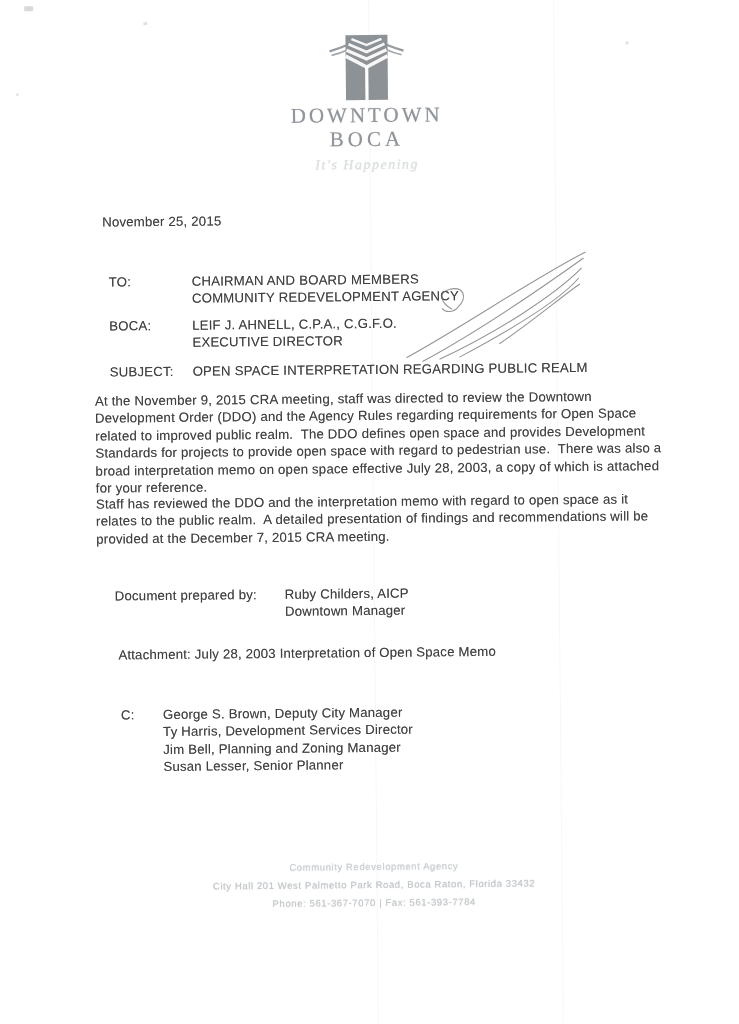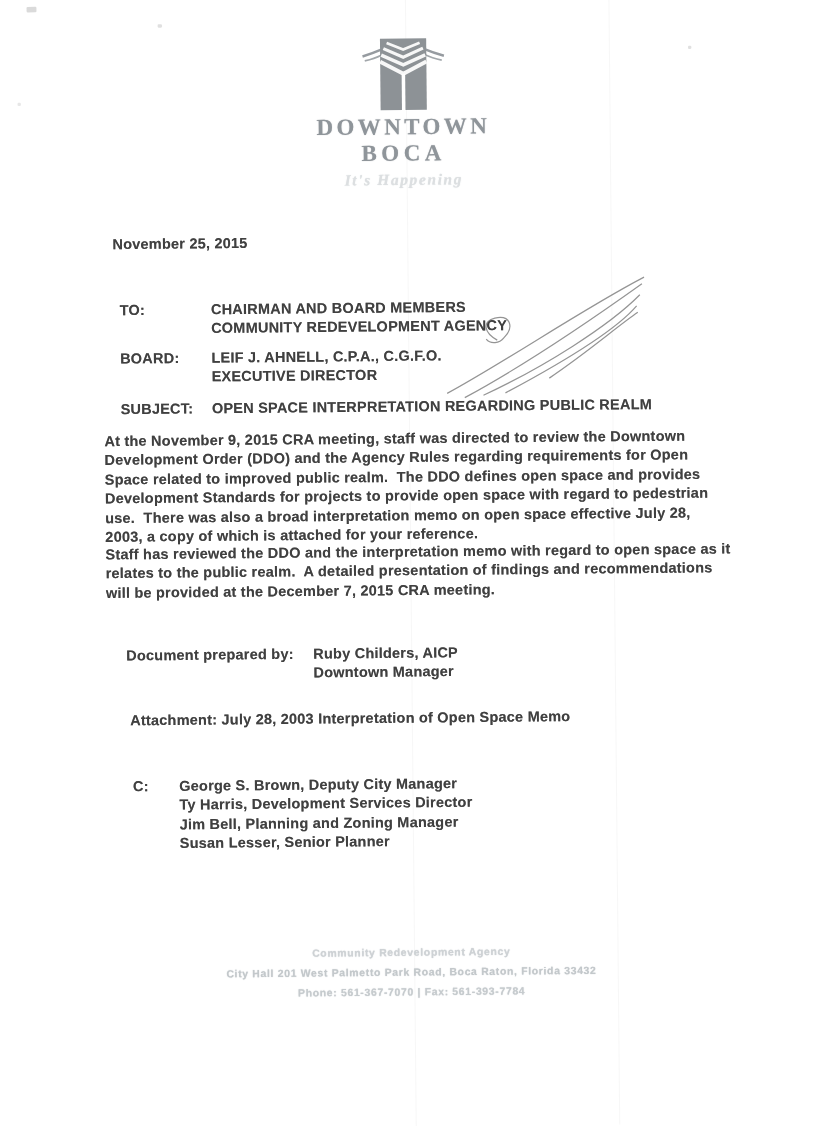--- a/index.html
+++ b/index.html
@@ -4,21 +4,20 @@
 <style>
   html,body{margin:0;padding:0;background:#e9e9e9;}
   .page{
     position:relative;
     width:739px;height:1024px;
     margin:0 auto;
     background:#ffffff;
     overflow:hidden;
     font-family:"Liberation Sans","DejaVu Sans",sans-serif;
     color:#404040;
-    font-weight:bold;
   }
   .scan{
     position:absolute;inset:0;
     transform:rotate(-0.55deg);
     transform-origin:50% 40%;
   }
   
   .streak{position:absolute;top:0;bottom:0;width:1px;background:rgba(0,0,0,0.03);}
   .speck{position:absolute;background:#c2c2c2;border-radius:1px;}
 
@@ -121,21 +120,21 @@
     <div class="doc-text date">November 25, 2015</div>
 
     <div class="doc-text memo-row row-to">
       <span class="lbl">TO:</span>
       <span class="val">
         <span>CHAIRMAN AND BOARD MEMBERS</span>
         <span>COMMUNITY REDEVELOPMENT AGENCY</span>
       </span>
     </div>
     <div class="doc-text memo-row row-from">
-      <span class="lbl">BOARD:</span>
+      <span class="lbl">BOCA:</span>
       <span class="val">
         <span>LEIF J. AHNELL, C.P.A., C.G.F.O.</span>
         <span>EXECUTIVE DIRECTOR</span>
       </span>
     </div>
     <div class="doc-text memo-row row-subject">
       <span class="lbl">SUBJECT:</span>
       <span class="val">
         <span>OPEN SPACE INTERPRETATION REGARDING PUBLIC REALM</span>
       </span>

